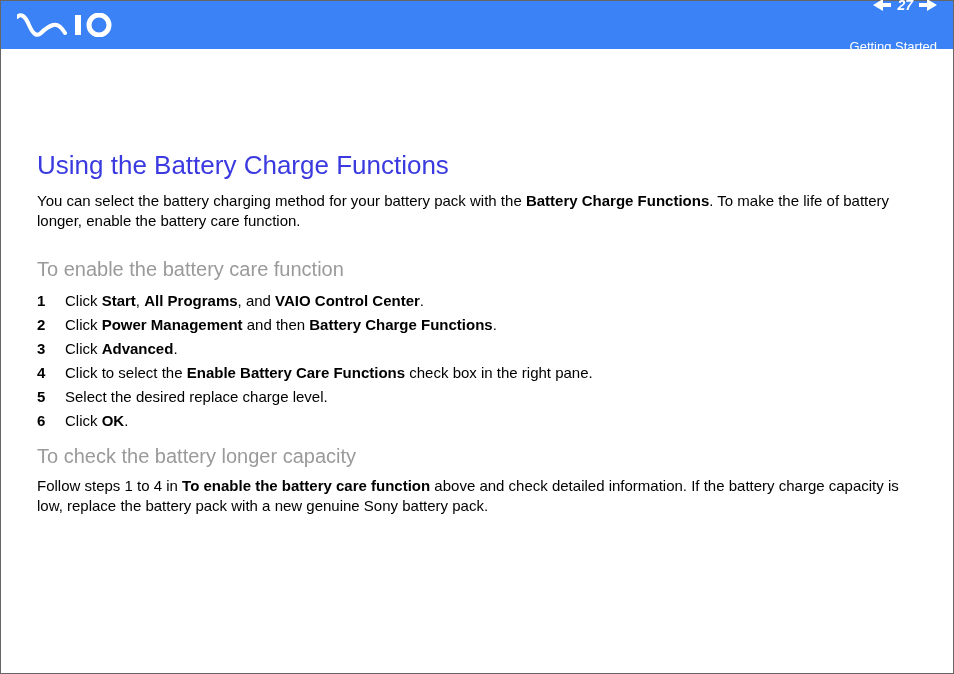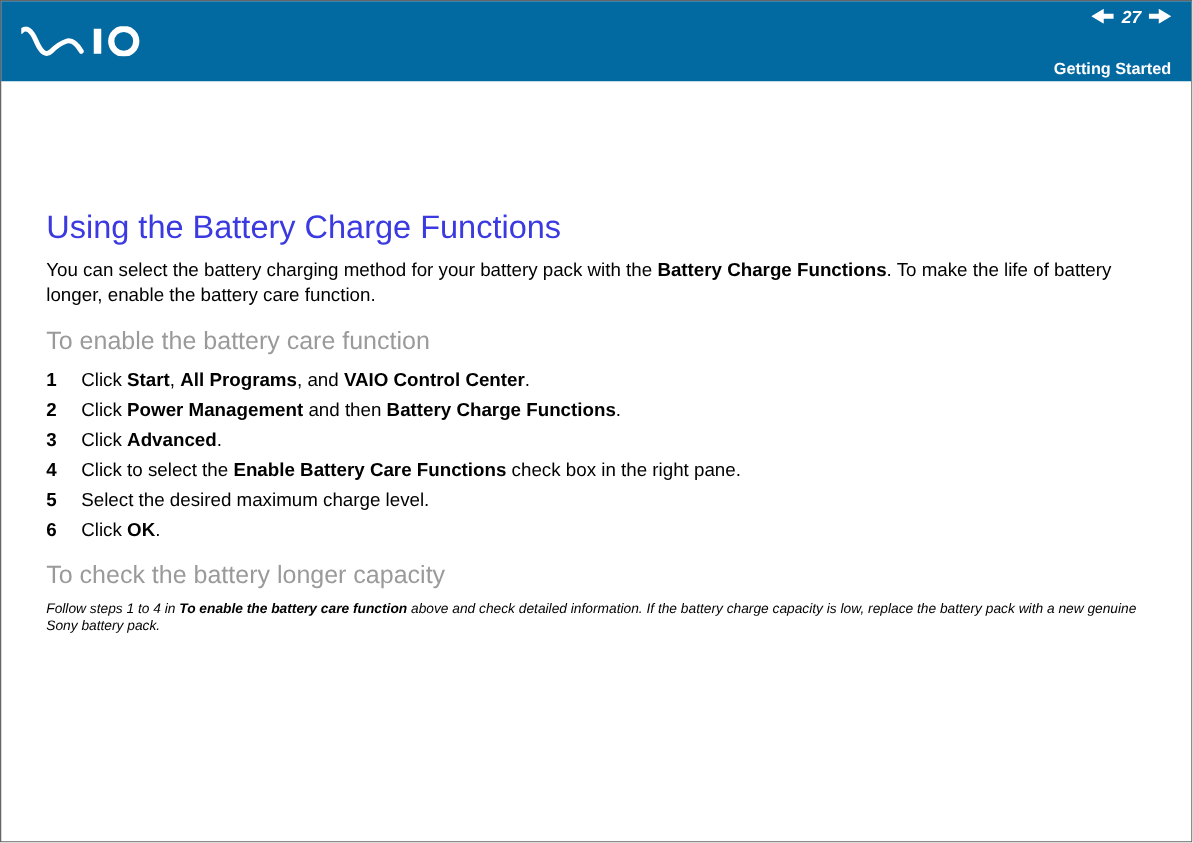--- a/index.html
+++ b/index.html
@@ -1,39 +1,39 @@
 <!DOCTYPE html>
 <html><head>
 <meta charset="utf-8">
 <style>
   * { box-sizing: border-box; margin: 0; padding: 0; }
   html, body { width: 954px; height: 674px; font-family: Arial, Helvetica, sans-serif; background: #fff; color: #000; }
   .page { width: 954px; height: 674px; border: 1px solid #666; position: relative; }
 
   
-  .header-bar { background: #0369a1; color: #fff; height: 64px; display: flex; align-items: center; padding: 0 16px; justify-content: flex-end; }
+  .header-bar { background: #3b82f6; color: #fff; height: 48px; display: flex; align-items: center; padding: 0 16px; justify-content: flex-end; }
   .logo { flex: 0 0 auto; }
   .logo svg { display: block; }
   .header-spacer { flex: 1 1 auto; }
   .header-nav { display: flex; flex-direction: column; align-items: flex-end; gap: 2px; }
   .nav-row { display: flex; align-items: center; gap: 6px; }
   .arrow-left, .arrow-right { display: inline-block; }
   .arrow-left svg, .arrow-right svg { display: block; }
   .page-num { font-weight: bold; font-style: italic; font-size: 14px; }
-  .section-name { font-weight: bold; font-size: 13px; margin-top: 24px; }
+  .section-name { font-weight: normal; font-size: 13px; margin-top: 24px; }
 
   
   .content { padding: 60px 36px 24px 36px; }
   h1.title { color: #3a3ae0; font-weight: 400; font-size: 26px; margin-bottom: 10px; margin-top: 41px; }
-  p.intro { font-size: 15px; line-height: 1.35; margin-bottom: 14px; }
+  p.intro { font-size: 15px; line-height: 1.35; margin-bottom: 26px; }
   h2.sub { color: #9a9a9a; font-weight: 400; font-size: 20px; margin: 10px 0 8px 0; }
   ol.steps { list-style: none; margin: 0 0 12px 0; }
   ol.steps li { display: flex; align-items: baseline; gap: 14px; font-size: 15px; line-height: 1.6; }
   ol.steps li .num { font-weight: bold; width: 14px; flex: 0 0 auto; }
-  p.follow { font-size: 11px; line-height: 1.35; font-style: italic; }
+  p.follow { font-size: 15px; line-height: 1.35; }
   b { font-weight: bold; }
 </style>
 </head>
 <body>
 
 <div class="page">
 
   <div class="header-bar">
     <div class="logo">
       <svg width="110" height="24" viewBox="0 0 110 24" fill="none">
@@ -82,21 +82,21 @@
         <li>
           <span class="num">3</span>
           <span>Click <b>Advanced</b>.</span>
         </li>
         <li>
           <span class="num">4</span>
           <span>Click to select the <b>Enable Battery Care Functions</b> check box in the right pane.</span>
         </li>
         <li>
           <span class="num">5</span>
-          <span>Select the desired maximum charge level.</span>
+          <span>Select the desired replace charge level.</span>
         </li>
         <li>
           <span class="num">6</span>
           <span>Click <b>OK</b>.</span>
         </li>
       </ol>
 
     <h2 class="sub">To check the battery longer capacity</h2>
 
     <p class="follow">

